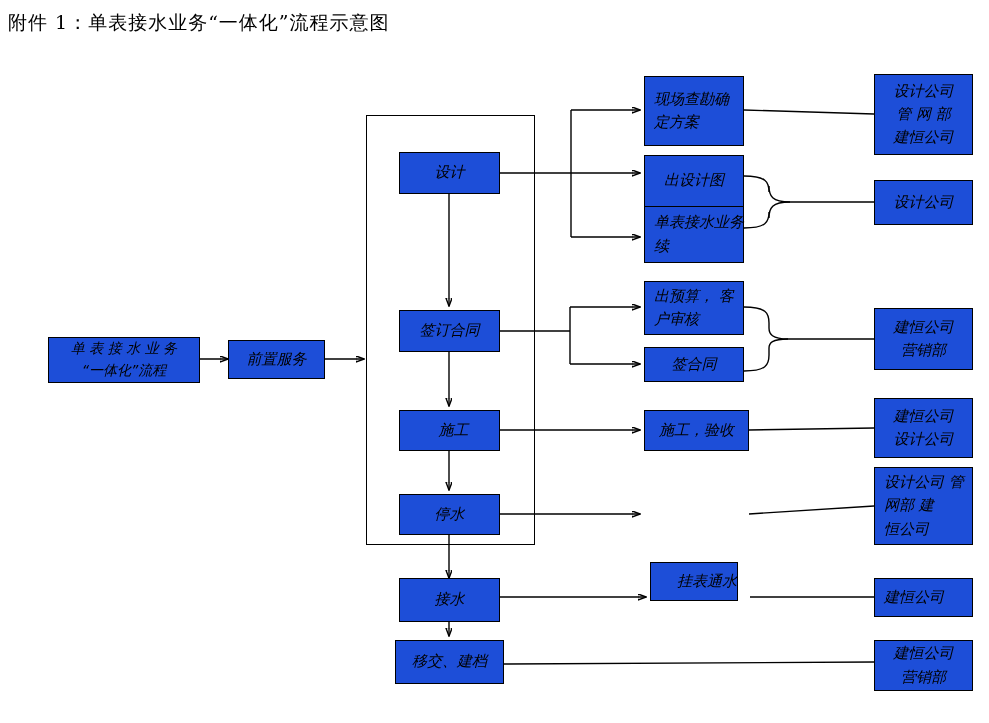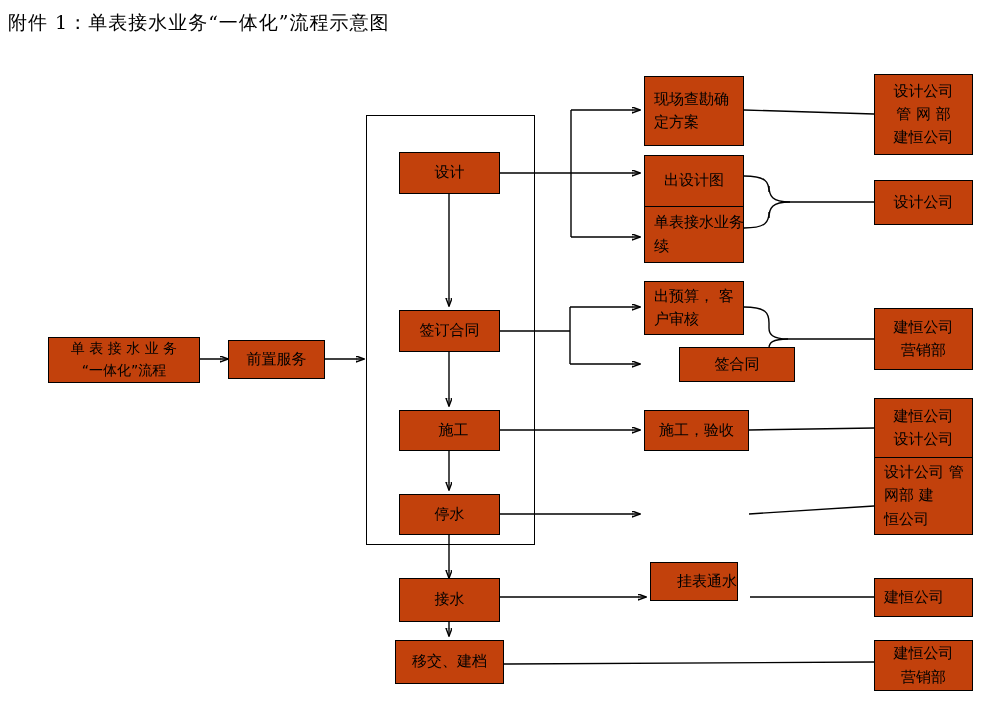--- a/index.html
+++ b/index.html
@@ -28,29 +28,30 @@
   .canvas {
     position: absolute;
     left: 0; top: 0;
     width: 989px;
     height: 723px;
   }
   .node {
     position: absolute;
     box-sizing: border-box;
     border: 1.4px solid #000;
-    background: #c2410c;
+    background: #1d4ed8;
     display: flex;
     flex-direction: column;
     align-items: center;
     justify-content: center;
     font-size: 15px;
     line-height: 1.55;
     text-align: center;
     z-index: 3;
+    font-style: italic;
   }
   .node .ln { display: block; white-space: nowrap; }
   .node.left-text { align-items: flex-start; }
   .node.left-text .ln { padding-left: 9px; }
   .group-box {
     position: absolute;
     box-sizing: border-box;
     border: 1.4px solid #000;
     background: transparent;
     z-index: 1;
@@ -169,21 +170,21 @@
   <div class="node left-text" style="left:644px; top:206px; width:100px; height:57px;">
     <span class="ln">单表接水业务</span>
     <span class="ln">续</span>
   </div>
 
   <div class="node left-text" style="left:644px; top:281px; width:100px; height:54px;">
     <span class="ln">出预算， 客</span>
     <span class="ln">户审核</span>
   </div>
 
-  <div class="node" style="left:644px; top:347px; width:116px; height:35px;margin-left:35px;">
+  <div class="node" style="left:644px; top:347px; width:100px; height:35px;">
     <span class="ln">签合同</span>
   </div>
 
   <div class="node" style="left:644px; top:410px; width:105px; height:41px;">
     <span class="ln">施工，验收</span>
   </div>
 
 
   <div class="node" style="left:650px; top:562px; width:88px; height:39px;padding-left:26px;">
     <span class="ln">挂表通水</span>
@@ -202,21 +203,21 @@
   <div class="node" style="left:874px; top:308px; width:99px; height:62px;">
     <span class="ln">建恒公司</span>
     <span class="ln">营销部</span>
   </div>
 
   <div class="node" style="left:874px; top:398px; width:99px; height:60px;">
     <span class="ln">建恒公司</span>
     <span class="ln">设计公司</span>
   </div>
 
-  <div class="node left-text" style="left:874px; top:457px; width:99px; height:78px;">
+  <div class="node left-text" style="left:874px; top:467px; width:99px; height:78px;">
     <span class="ln">设计公司 管</span>
     <span class="ln">网部    建</span>
     <span class="ln">恒公司</span>
   </div>
 
   <div class="node left-text" style="left:874px; top:578px; width:99px; height:39px;">
     <span class="ln">建恒公司</span>
   </div>
 
   <div class="node" style="left:874px; top:640px; width:99px; height:51px;">

